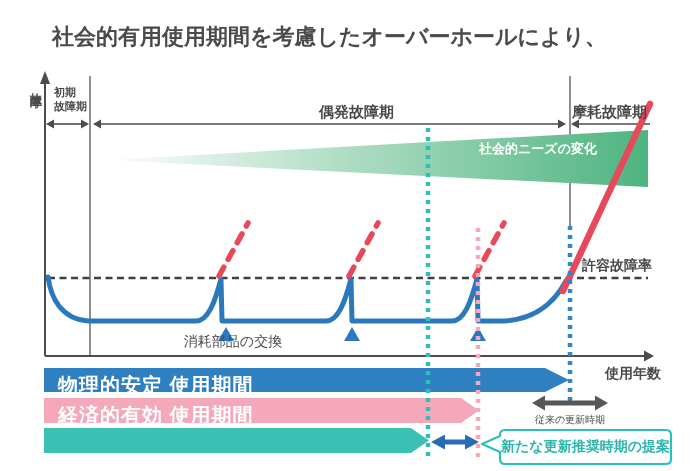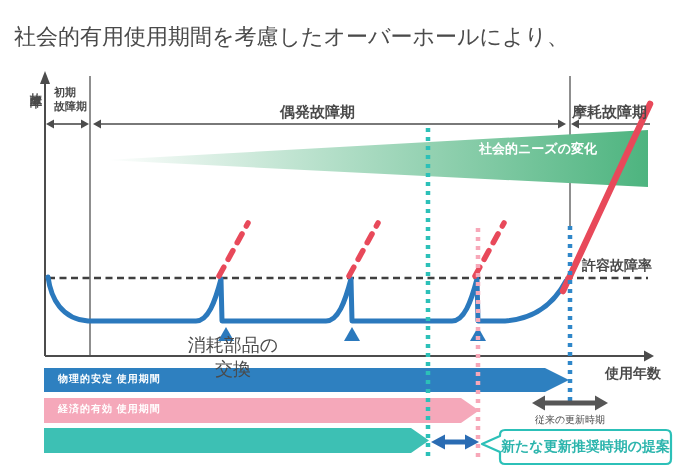--- a/index.html
+++ b/index.html
@@ -4,40 +4,40 @@
 <style>
   html,body{margin:0;padding:0;background:#ffffff;}
   .canvas{
     position:relative;width:700px;height:471px;background:#ffffff;
     font-family:"Liberation Sans","DejaVu Sans",sans-serif;overflow:hidden;
   }
   .layer{position:absolute;left:0;top:0;width:700px;height:471px;}
   .lbl{position:absolute;color:#4a4a4a;white-space:nowrap;}
   .title{
     position:absolute;top:22px;left:0;width:583px;text-align:center;
-    font-size:22px;font-weight:normal;color:#4a4a4a;line-height:30px;
+    font-size:22px;font-weight:bold;color:#4a4a4a;line-height:30px;padding-left:38px;
   }
   .ylab{
     position:absolute;left:27px;top:84px;writing-mode:vertical-rl;text-orientation:upright;
     font-size:12px;color:#4a4a4a;letter-spacing:1px;font-weight:bold;
   }
   .initial-lbl{
     position:absolute;left:54px;top:85px;font-size:11px;line-height:14px;
     color:#4a4a4a;white-space:pre-line;font-weight:bold;
   }
   .period{font-size:15px;font-weight:bold;}
-  .center{text-align:left;}
+  .center{text-align:right;}
   .wedge-l1{position:absolute;left:448px;top:140px;width:180px;text-align:center;
     color:#ffffff;font-size:13px;font-weight:bold;}
   .wedge-l2{position:absolute;left:448px;top:157px;width:180px;text-align:center;
     color:#ffffff;font-size:10px;}
   .allowable{position:absolute;left:582px;top:257px;font-size:14px;font-weight:bold;color:#4a4a4a;}
-  .parts{position:absolute;left:180px;top:333px;width:106px;text-align:center;font-size:18px;color:#4a4a4a;}
+  .parts{position:absolute;left:180px;top:333px;width:106px;text-align:center;font-size:14px;color:#4a4a4a;}
   .xlab{position:absolute;left:605px;top:365px;font-size:14px;font-weight:bold;color:#4a4a4a;}
-  .barlbl{position:absolute;left:58px;color:#ffffff;font-size:10px;font-weight:bold;letter-spacing:1px;}
+  .barlbl{position:absolute;left:58px;color:#ffffff;font-size:20px;font-weight:bold;letter-spacing:1px;}
   .conv{position:absolute;left:515px;top:413px;width:110px;text-align:center;font-size:10px;color:#4a4a4a;}
   .proposal{
     position:absolute;left:499px;top:430px;width:173px;height:34px;
     display:flex;align-items:center;justify-content:center;
     color:#2cb5ad;font-size:14px;font-weight:bold;
   }
 </style>
 </head>
 <body>
 

